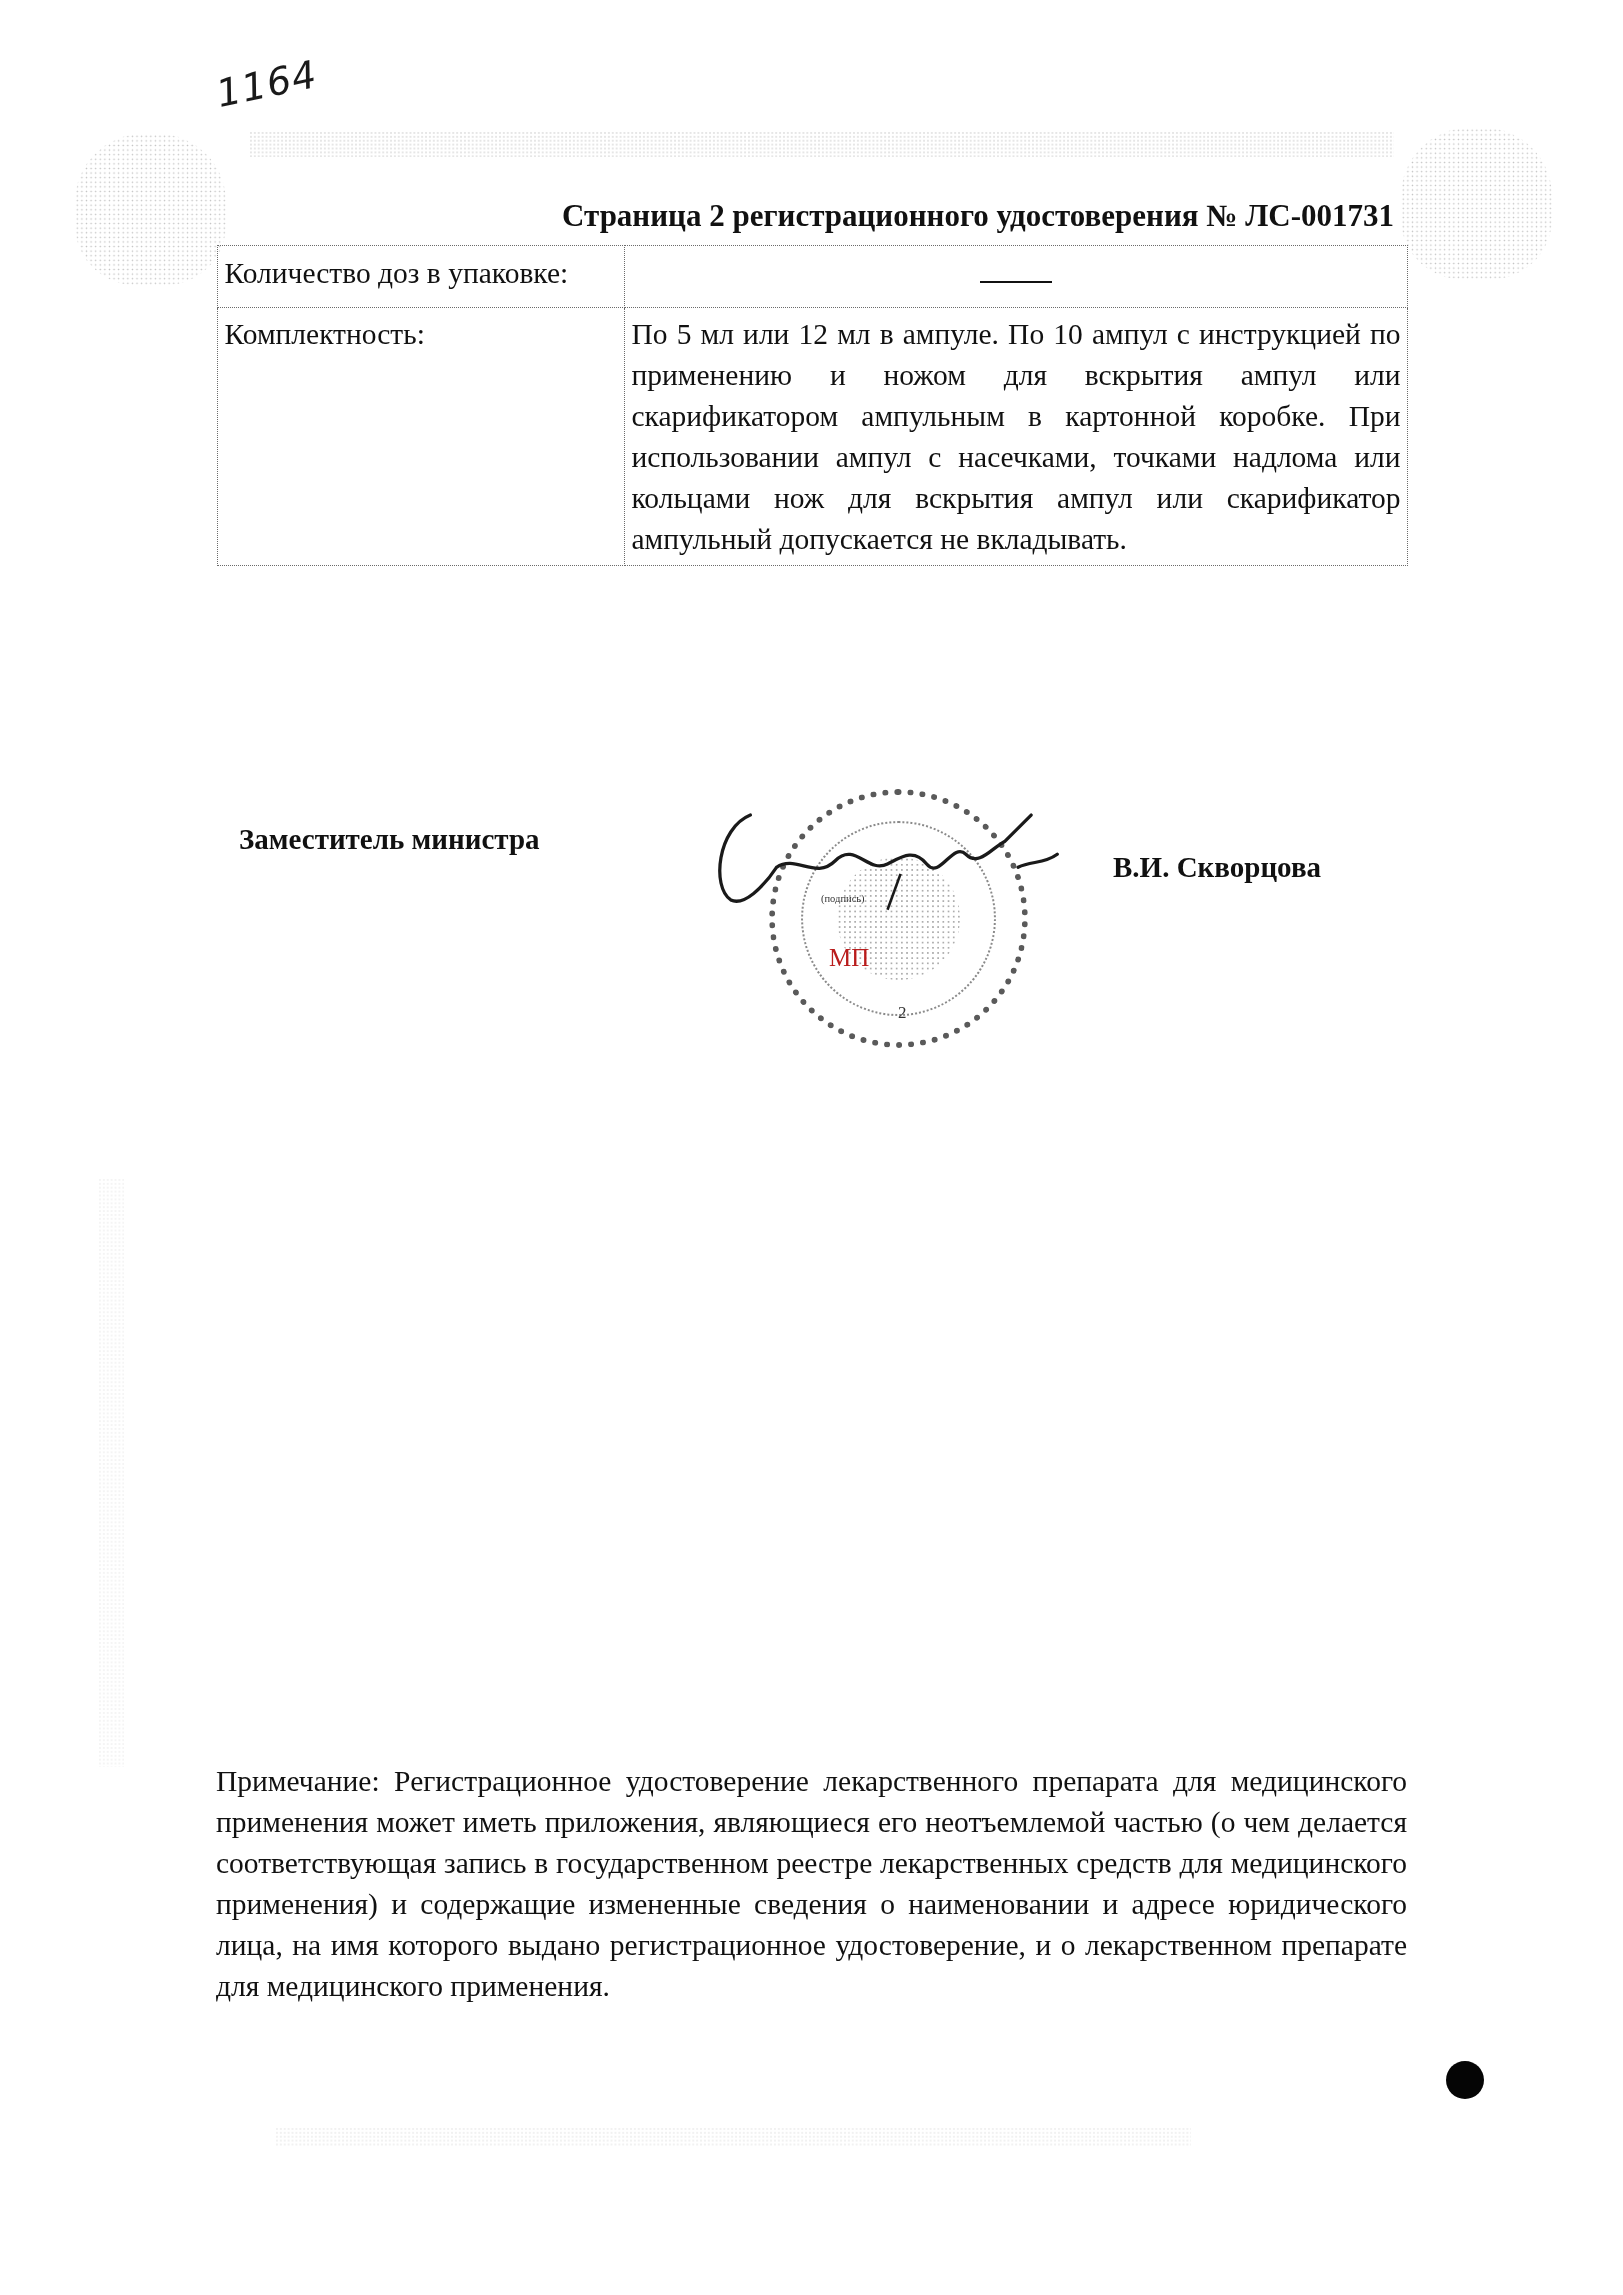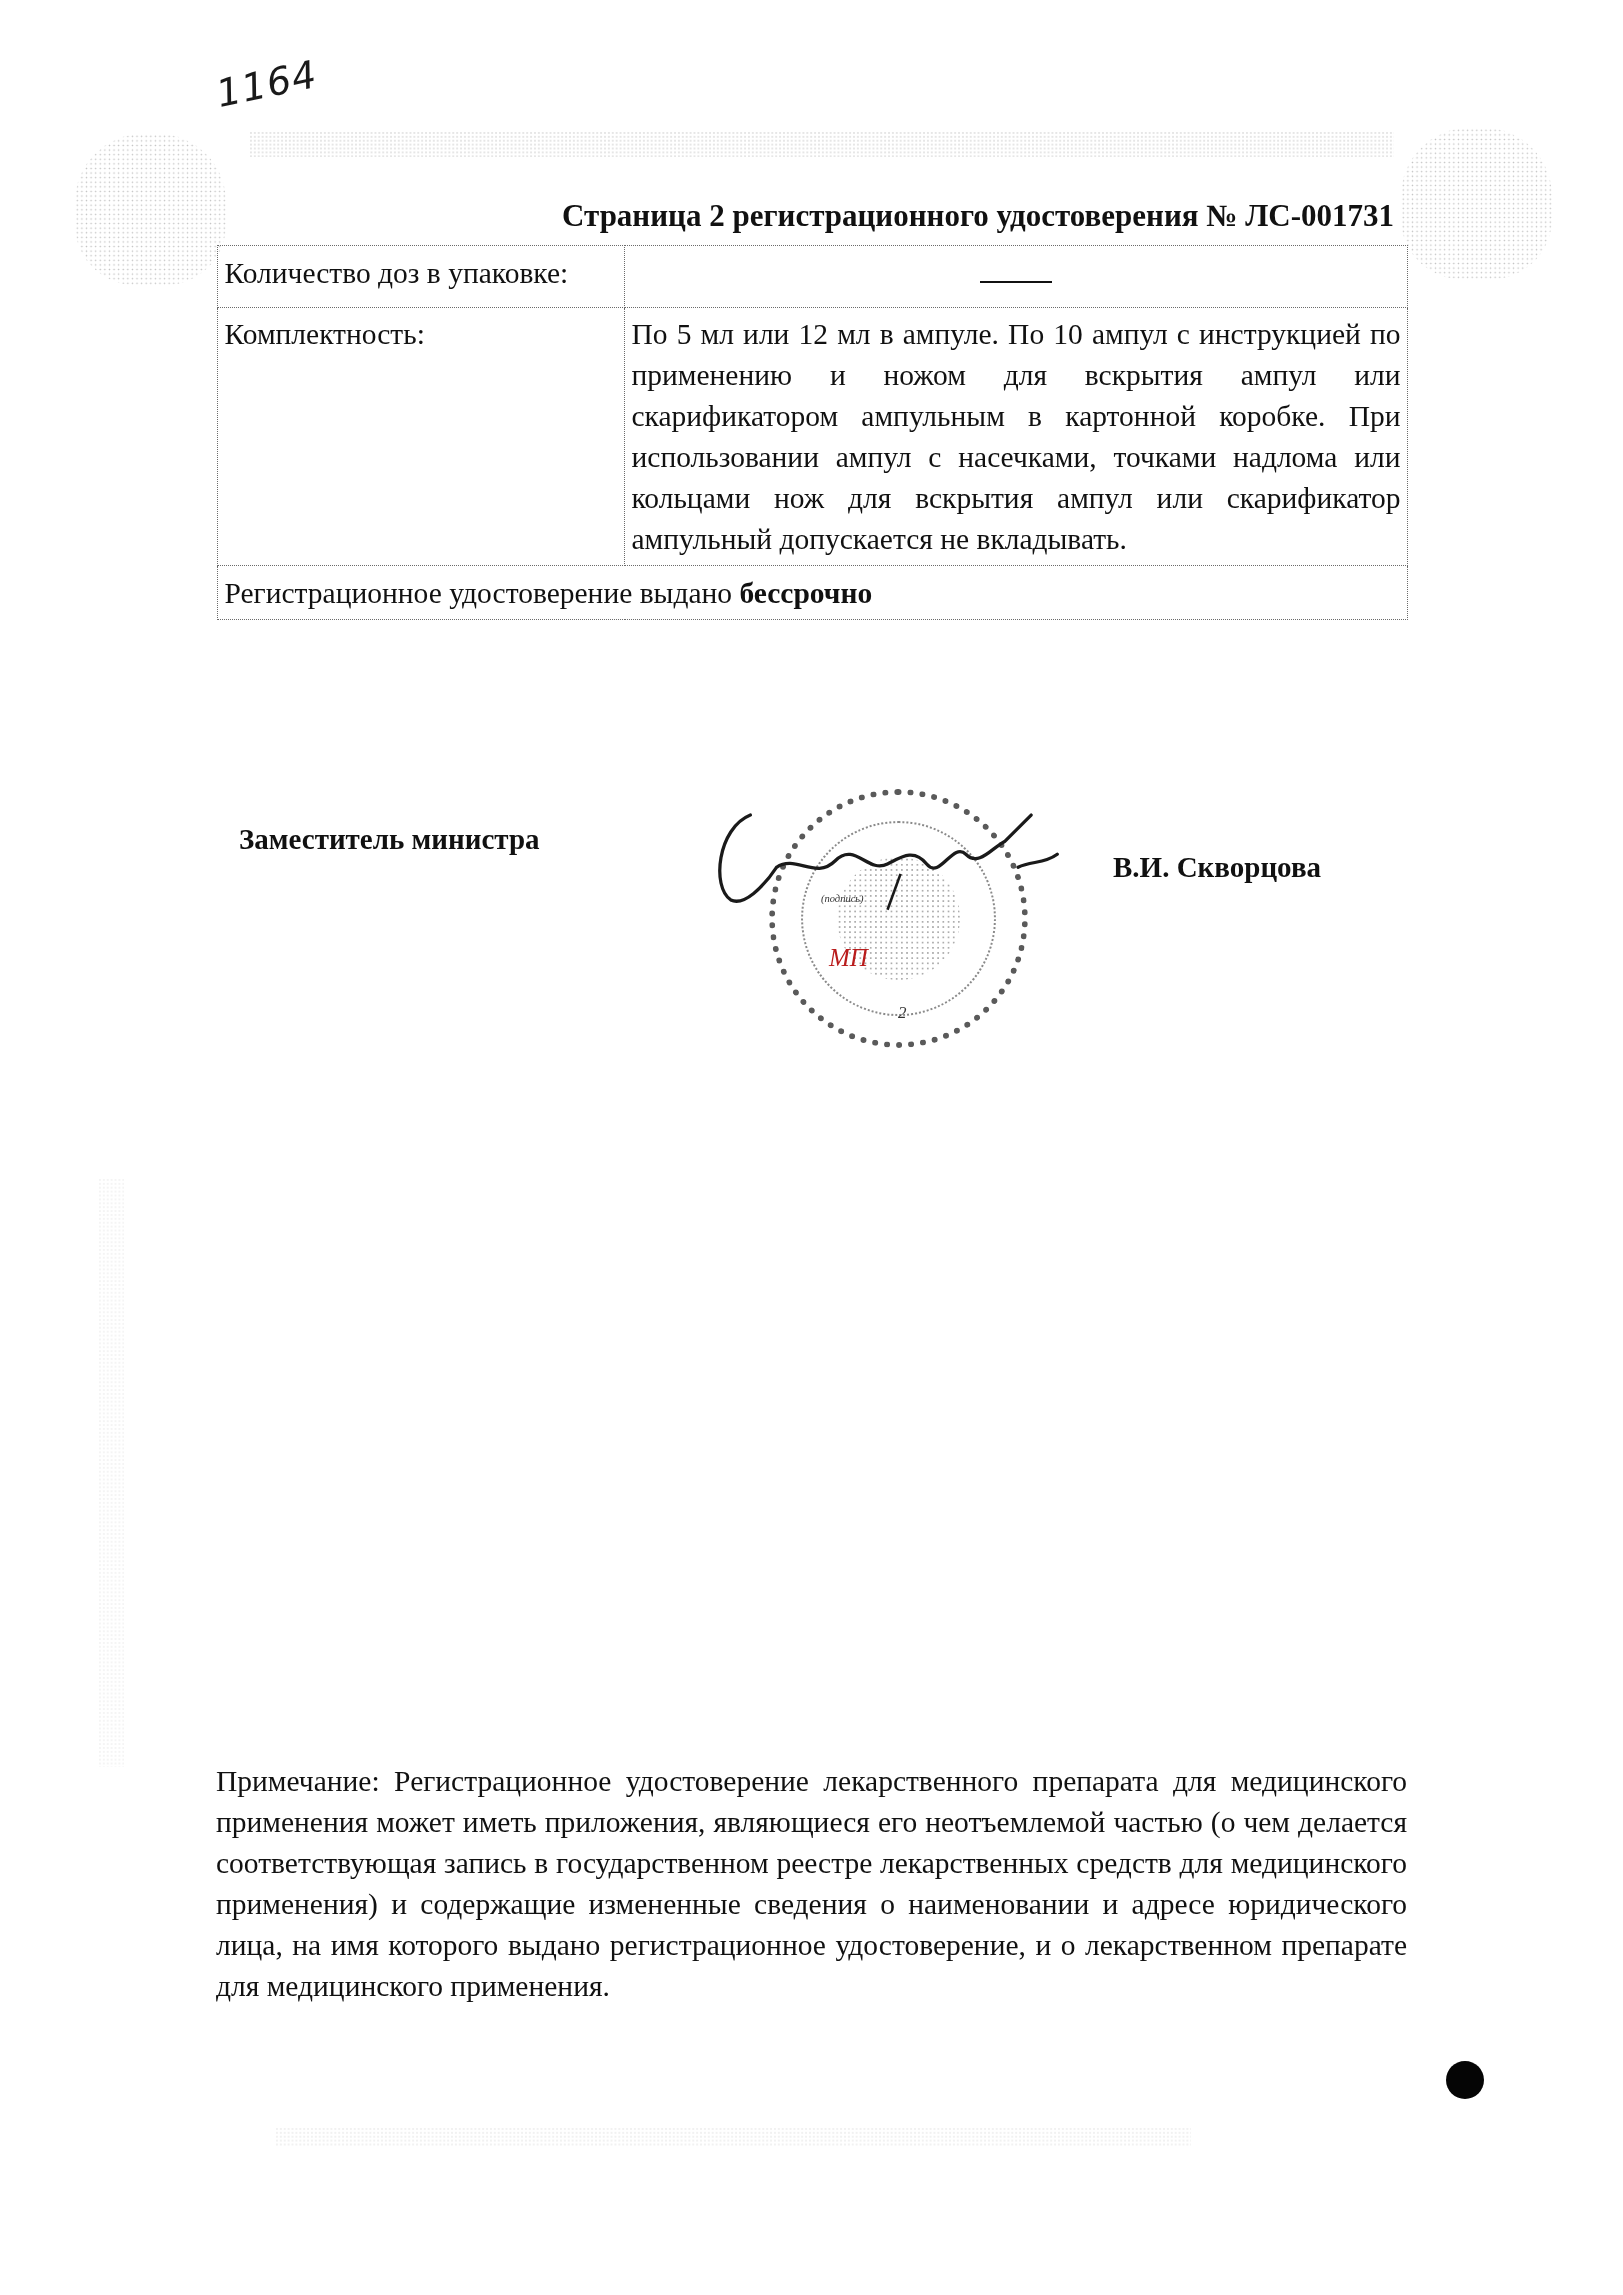--- a/index.html
+++ b/index.html
@@ -94,21 +94,20 @@
   .sign-name {
     left: 1113px; top: 851px;
     font-size: 29px; font-weight: bold;
   }
   .stamp {
     left: 769px; top: 789px;
     width: 259px; height: 259px;
     border-radius: 50%;
     border: 6.5px dotted #5a5a5a;
     box-sizing: border-box;
-    font-style: italic;
   }
   .stamp-inner {
     position: absolute;
     left: 26px; top: 26px; right: 26px; bottom: 26px;
     border-radius: 50%;
     border: 2px dotted #8a8a8a;
   }
   .stamp-core {
     position: absolute;
     left: 62px; top: 62px; right: 62px; bottom: 62px;
@@ -170,26 +169,20 @@
       <tr class="row-dose">
     <td class="label-cell">Количество доз в упаковке:</td>
     <td class="dash-val">
       <span class="dash-line"></span>
     </td>
   </tr>
   <tr>
     <td class="label-cell">Комплектность:</td>
     <td class="value-cell">По 5 мл или 12 мл в ампуле. По 10 ампул с инструкцией по применению и ножом для вскрытия ампул или скарификатором ампульным в картонной коробке. При использовании ампул с насечками, точками надлома или кольцами нож для вскрытия ампул или скарификатор ампульный допускается не вкладывать.</td>
   </tr>
-  <tr>
-    <td colspan="2">
-      <span>Регистрационное удостоверение выдано</span>
-      <span class="bold">бессрочно</span>
-    </td>
-  </tr>
 </tbody>
   </table>
 
 <div class="abs sign-role">Заместитель министра</div>
 
 <div class="abs stamp">
   <div class="stamp-inner"></div>
   <div class="stamp-core"></div>
   <div class="stamp-sign-hint">(подпись)</div>
   <div class="stamp-mp">МП</div>

